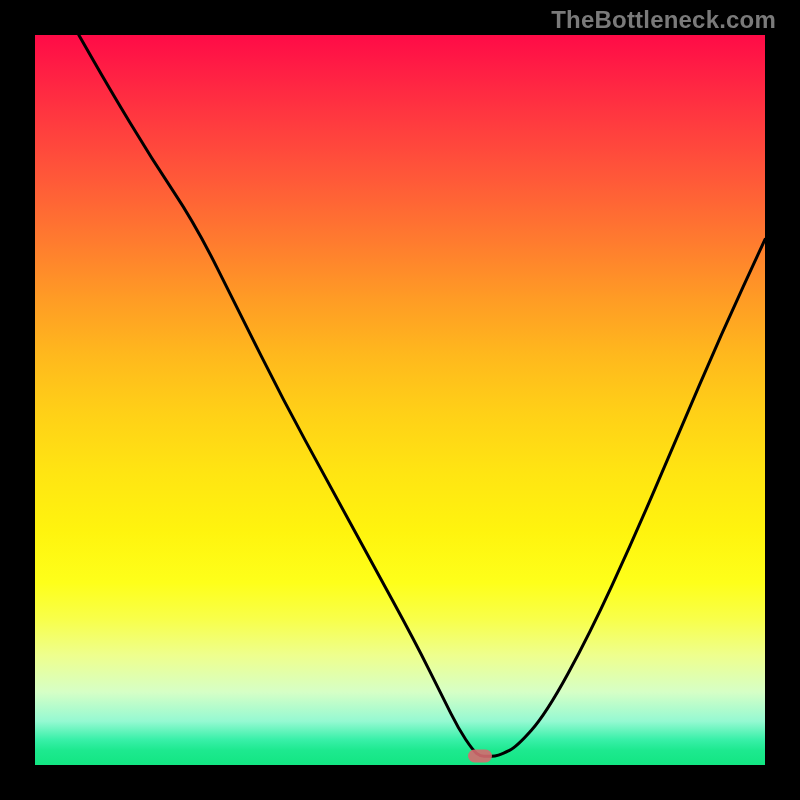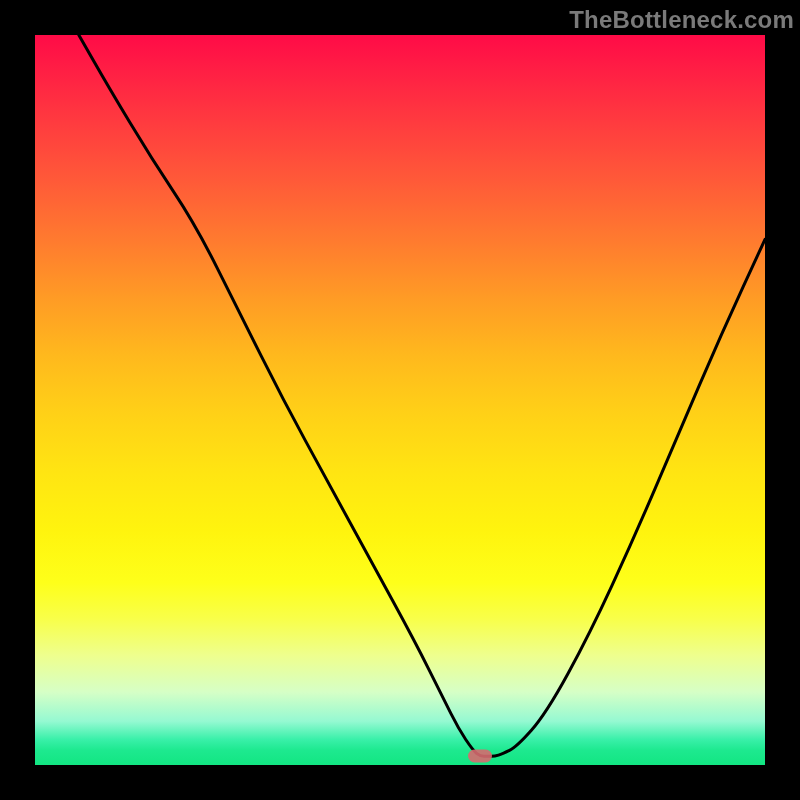--- a/index.html
+++ b/index.html
@@ -59,21 +59,21 @@
   .curve-path {
     fill: none;
     stroke: #000;
     stroke-width: 3;
     stroke-linejoin: round;
     stroke-linecap: round;
   }
   .watermark {
     position: absolute;
     top: 6px;
-    right: 6px;
+    right: 24px;
     font-size: 24px;
     font-weight: 600;
     color: #7a7a7a;
     letter-spacing: 0.2px;
     user-select: none;
   }
   .marker {
     position: absolute;
     width: 24px;
     height: 13px;

